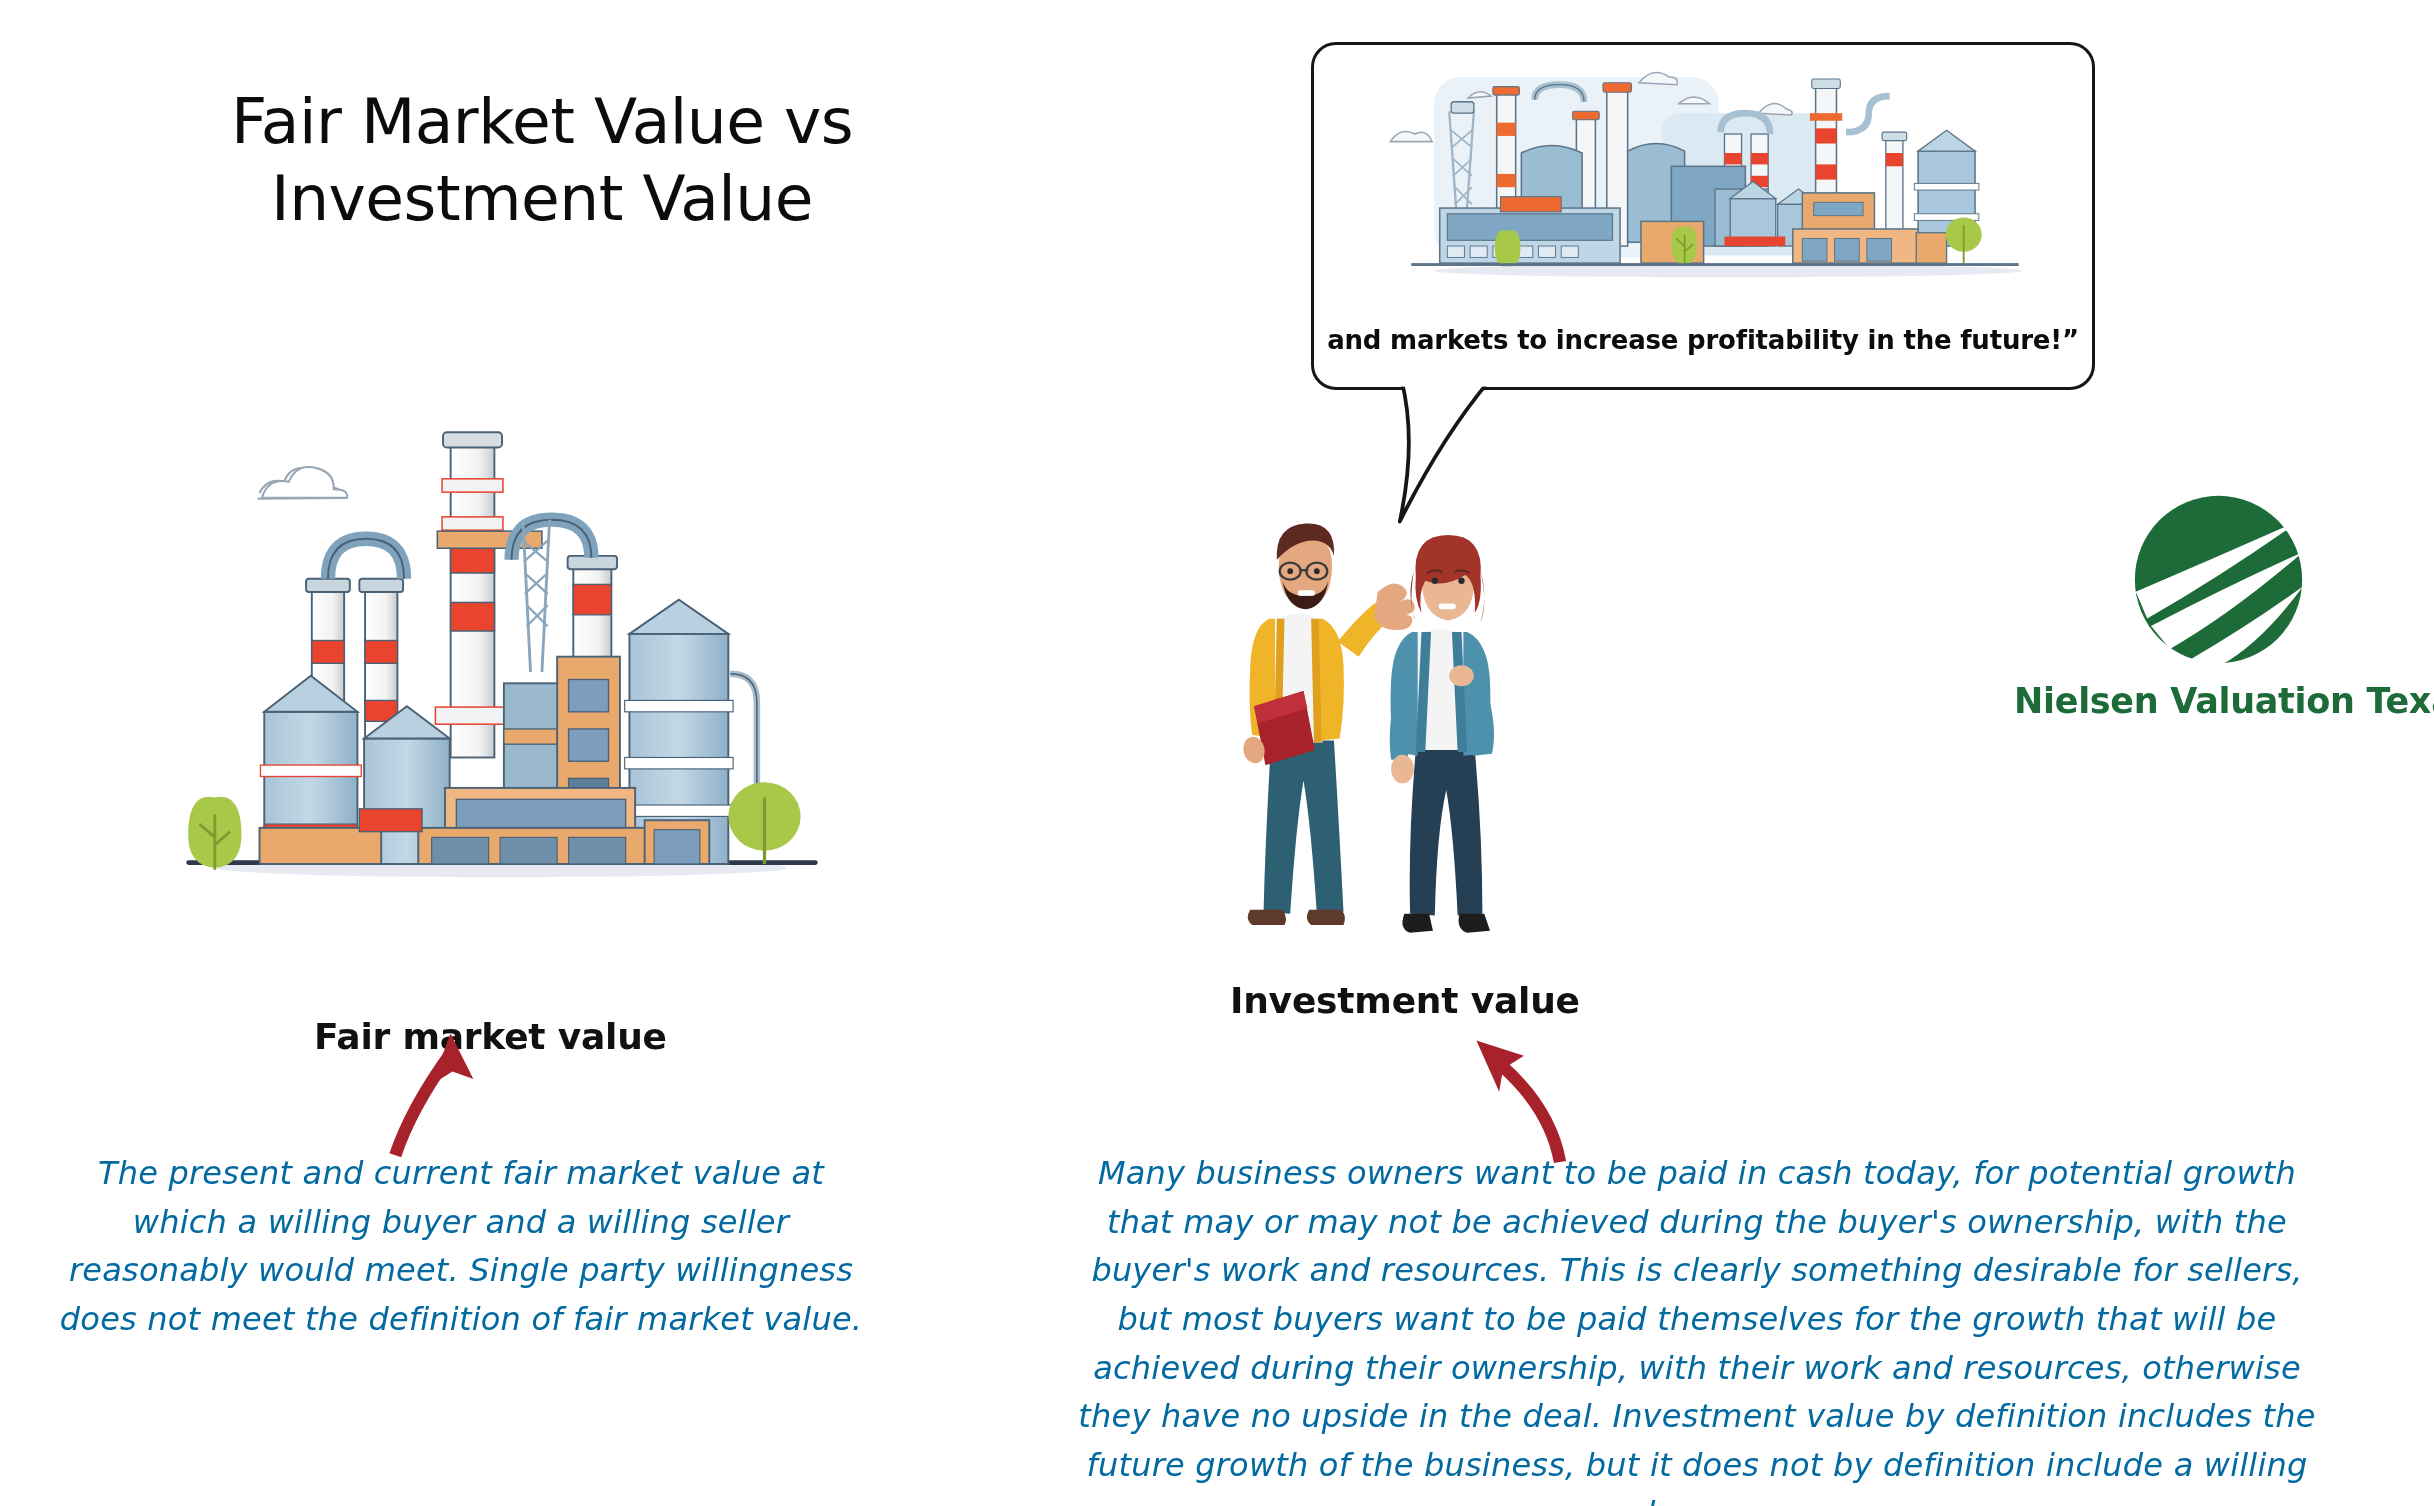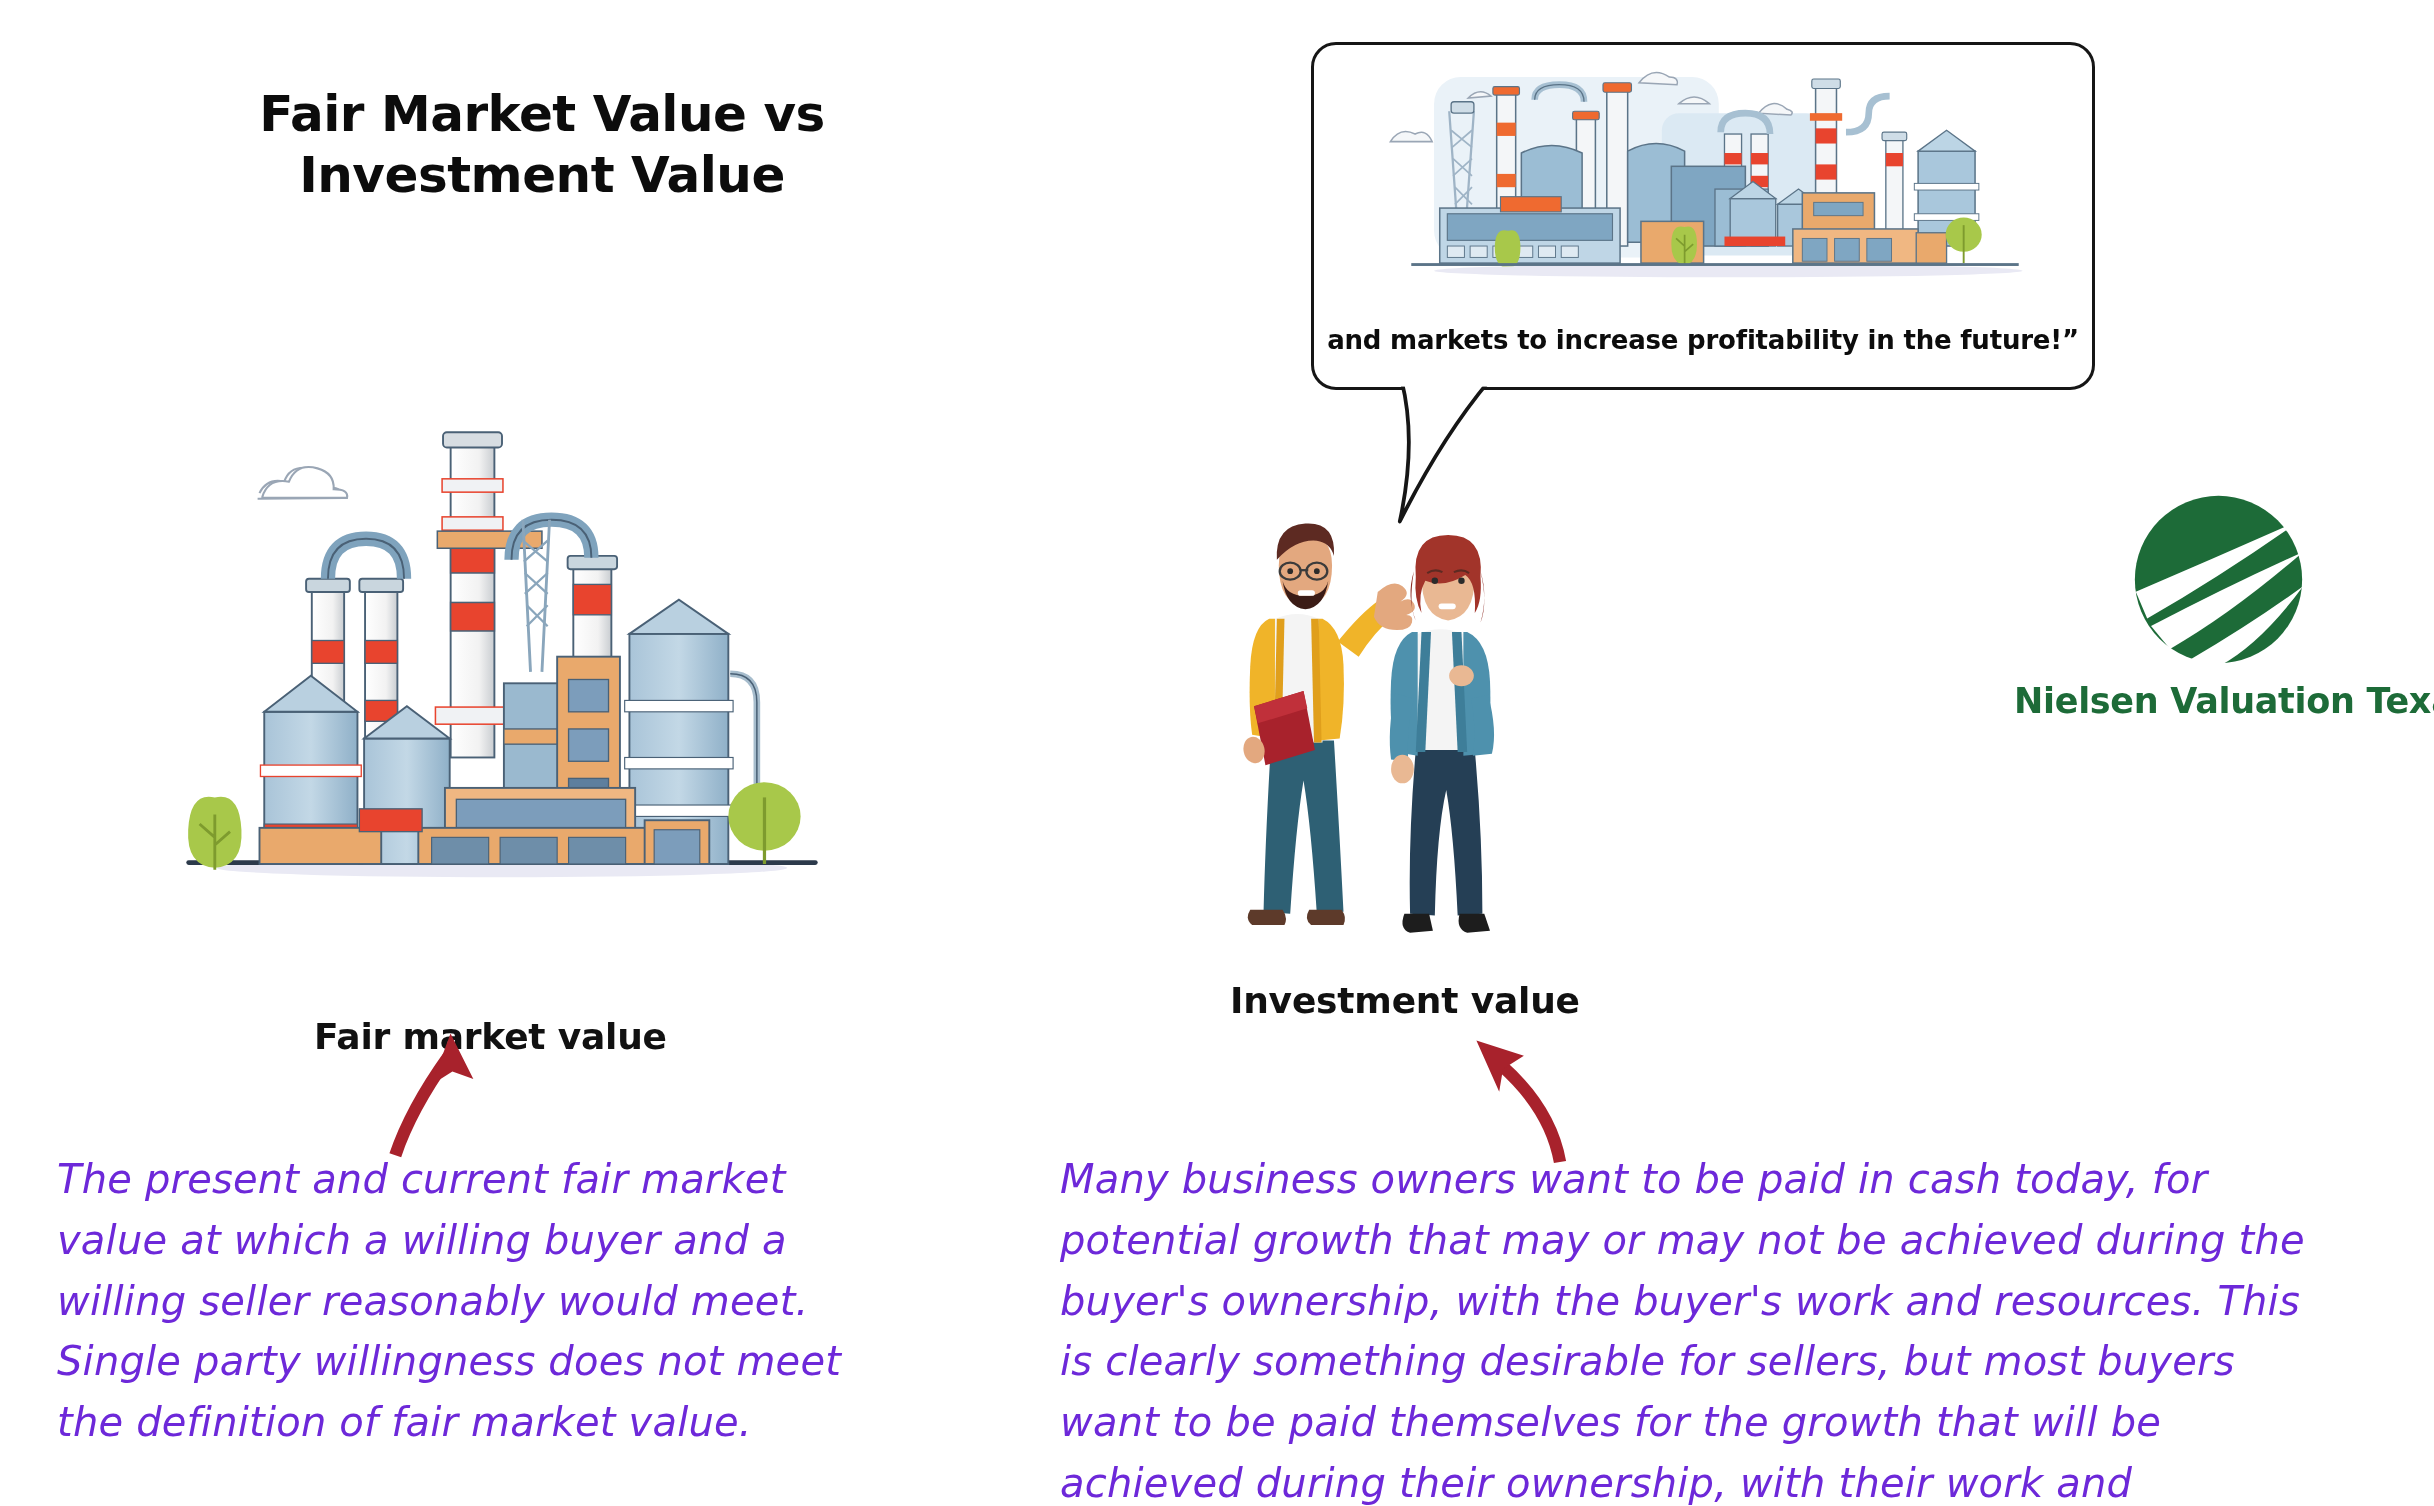--- a/index.html
+++ b/index.html
@@ -11,22 +11,22 @@
   }
   .stage { position: relative; width: 2435px; height: 1507px; background: #fff; }
 
   
   .title {
     position: absolute;
     left: 114px; top: 84px;
     width: 856px;
     text-align: center;
     font-family: "DejaVu Sans", sans-serif;
-    font-weight: 700;
-    font-size: 50px;
+    font-weight: 400;
+    font-size: 63px;
     line-height: 1.22;
     letter-spacing: -0.5px;
     color: #0c0c0c;
   }
   .title-line { display: block; white-space: nowrap; }
 
   
   .caption {
     position: absolute;
     font-family: "DejaVu Sans", sans-serif;
@@ -36,24 +36,24 @@
     letter-spacing: -0.2px;
     white-space: nowrap;
   }
   .caption-left  { left: 314px;  top: 1016px; }
   .caption-right { left: 1230px; top: 980px; }
 
   
   .body-text {
     position: absolute;
     font-family: "DejaVu Sans", sans-serif;
-    font-size: 40px;
+    font-size: 32px;
     line-height: 1.52;
-    color: #6d28d9;
-    text-align: left;
+    color: #0369a1;
+    text-align: center;
     font-style: italic;
     letter-spacing: 0.2px;
   }
   .body-left  { left: 57px;  top: 1149px; width: 808px; }
   .body-right { left: 1060px; top: 1149px; width: 1274px; }
 
   
   .arrow { position: absolute; }
   .arrow-left  { left: 361px;  top: 1022px; width: 219px; height: 138px; }
   .arrow-right { left: 1408px; top: 1027px; width: 190px; height: 138px; }

